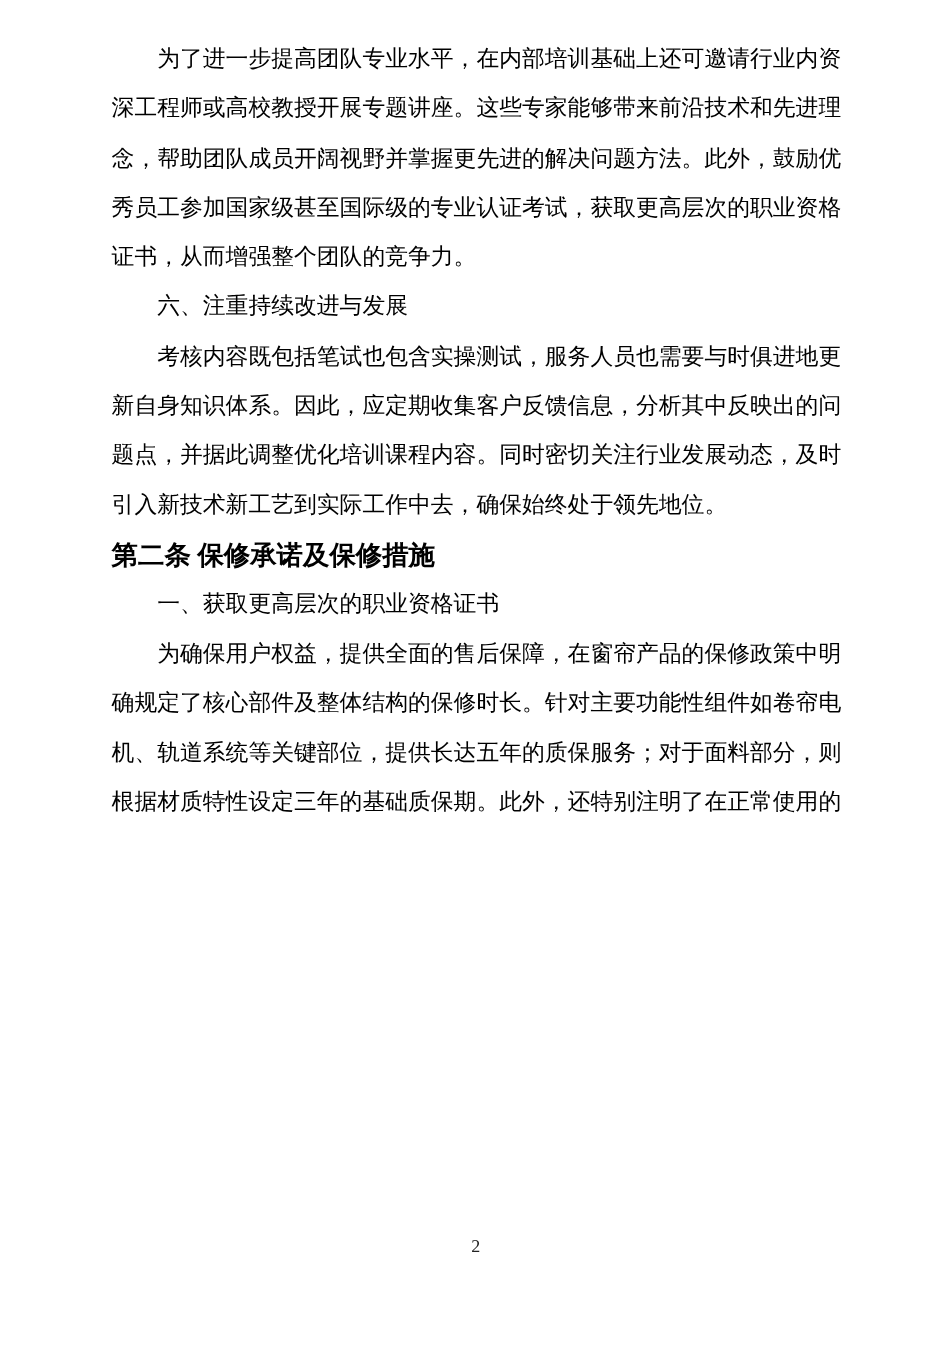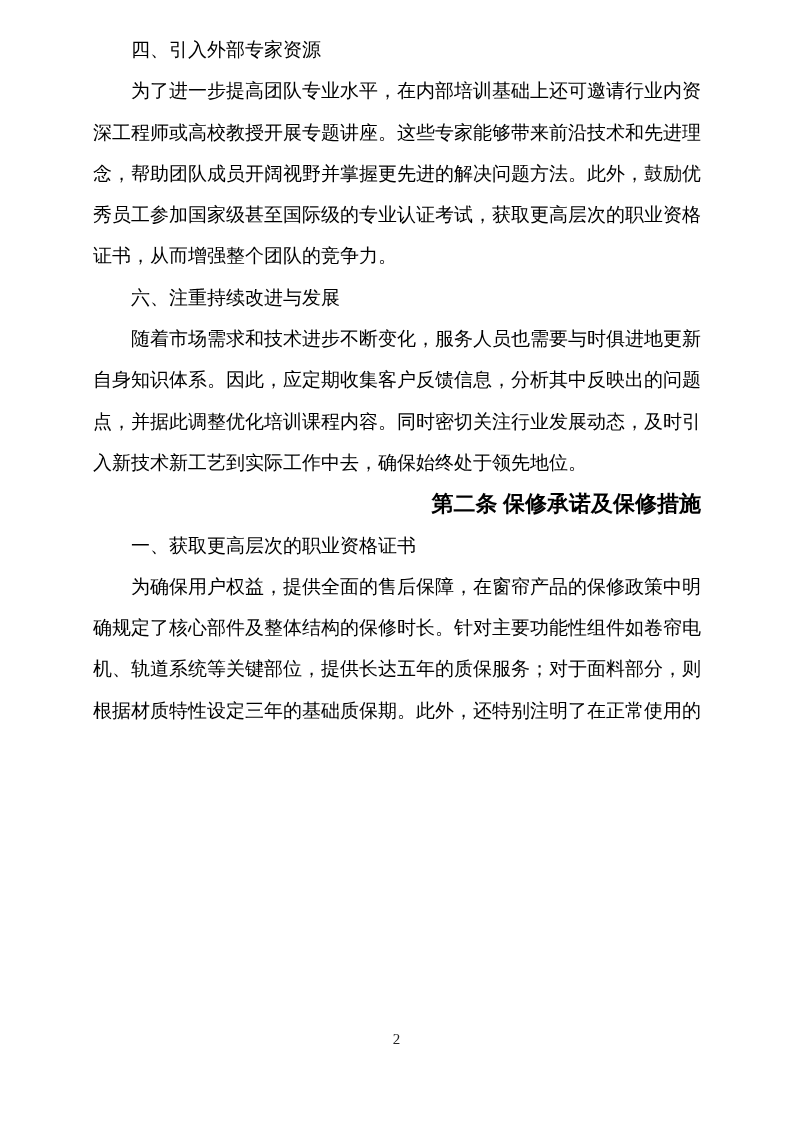--- a/index.html
+++ b/index.html
@@ -31,43 +31,42 @@
     text-indent: 2em;
   }
   p.paragraph {
     text-indent: 2em;
   }
   h2.article-heading {
     font-size: 22px;
     font-weight: bold;
     line-height: 41.3px;
     text-indent: 0;
-    text-align: right;
+    text-align: left;
   }
   .page-footer {
     position: absolute;
     left: 0;
     top: 1028px;
     width: 100%;
     text-align: center;
     font-size: 15px;
     line-height: 22px;
     color: #222222;
   }
 </style>
 </head>
 <body>
 
 <div class="page">
 
   <main class="content">
-    <p class="subheading">四、引入外部专家资源</p>
     <p class="paragraph">为了进一步提高团队专业水平，在内部培训基础上还可邀请行业内资深工程师或高校教授开展专题讲座。这些专家能够带来前沿技术和先进理念，帮助团队成员开阔视野并掌握更先进的解决问题方法。此外，鼓励优秀员工参加国家级甚至国际级的专业认证考试，获取更高层次的职业资格证书，从而增强整个团队的竞争力。</p>
     <p class="subheading">六、注重持续改进与发展</p>
-    <p class="paragraph">随着市场需求和技术进步不断变化，服务人员也需要与时俱进地更新自身知识体系。因此，应定期收集客户反馈信息，分析其中反映出的问题点，并据此调整优化培训课程内容。同时密切关注行业发展动态，及时引入新技术新工艺到实际工作中去，确保始终处于领先地位。</p>
+    <p class="paragraph">考核内容既包括笔试也包含实操测试，服务人员也需要与时俱进地更新自身知识体系。因此，应定期收集客户反馈信息，分析其中反映出的问题点，并据此调整优化培训课程内容。同时密切关注行业发展动态，及时引入新技术新工艺到实际工作中去，确保始终处于领先地位。</p>
     <h2 class="article-heading">第二条 保修承诺及保修措施</h2>
     <p class="subheading">一、获取更高层次的职业资格证书</p>
     <p class="paragraph">为确保用户权益，提供全面的售后保障，在窗帘产品的保修政策中明确规定了核心部件及整体结构的保修时长。针对主要功能性组件如卷帘电机、轨道系统等关键部位，提供长达五年的质保服务；对于面料部分，则根据材质特性设定三年的基础质保期。此外，还特别注明了在正常使用的</p>
   </main>
 
   <footer class="page-footer">
     <span>2</span>
   </footer>
 
 </div>

